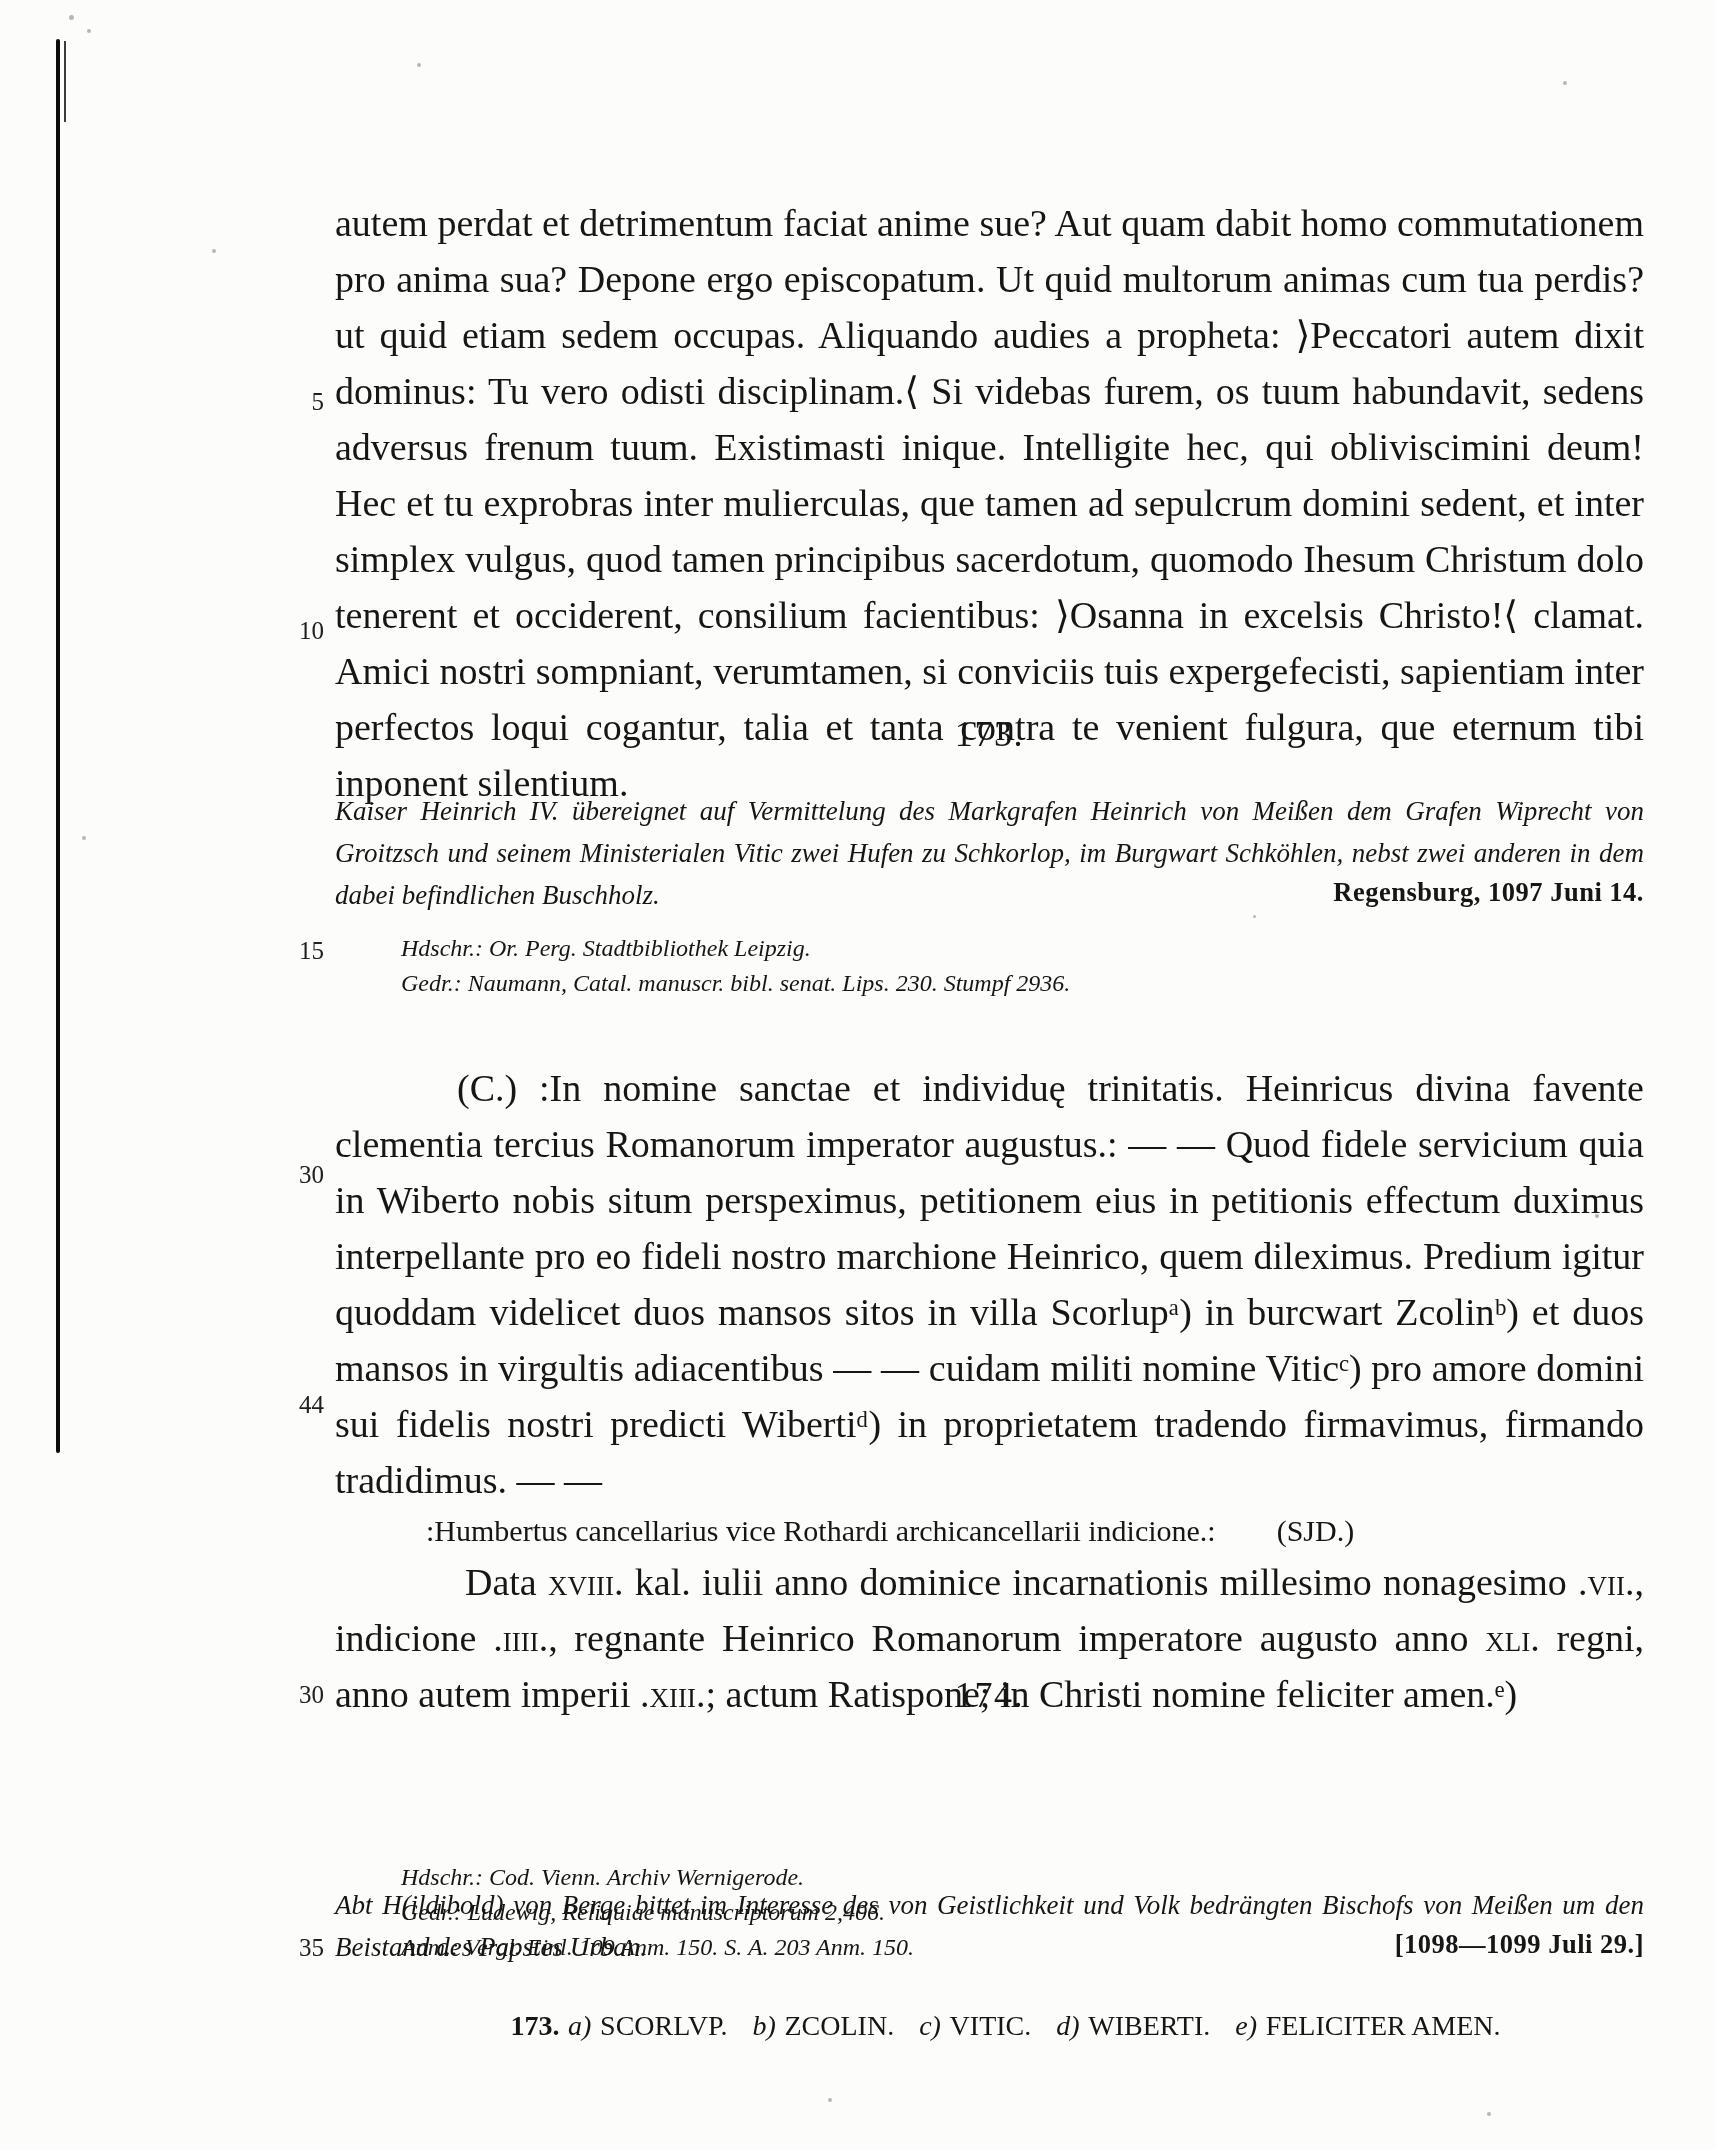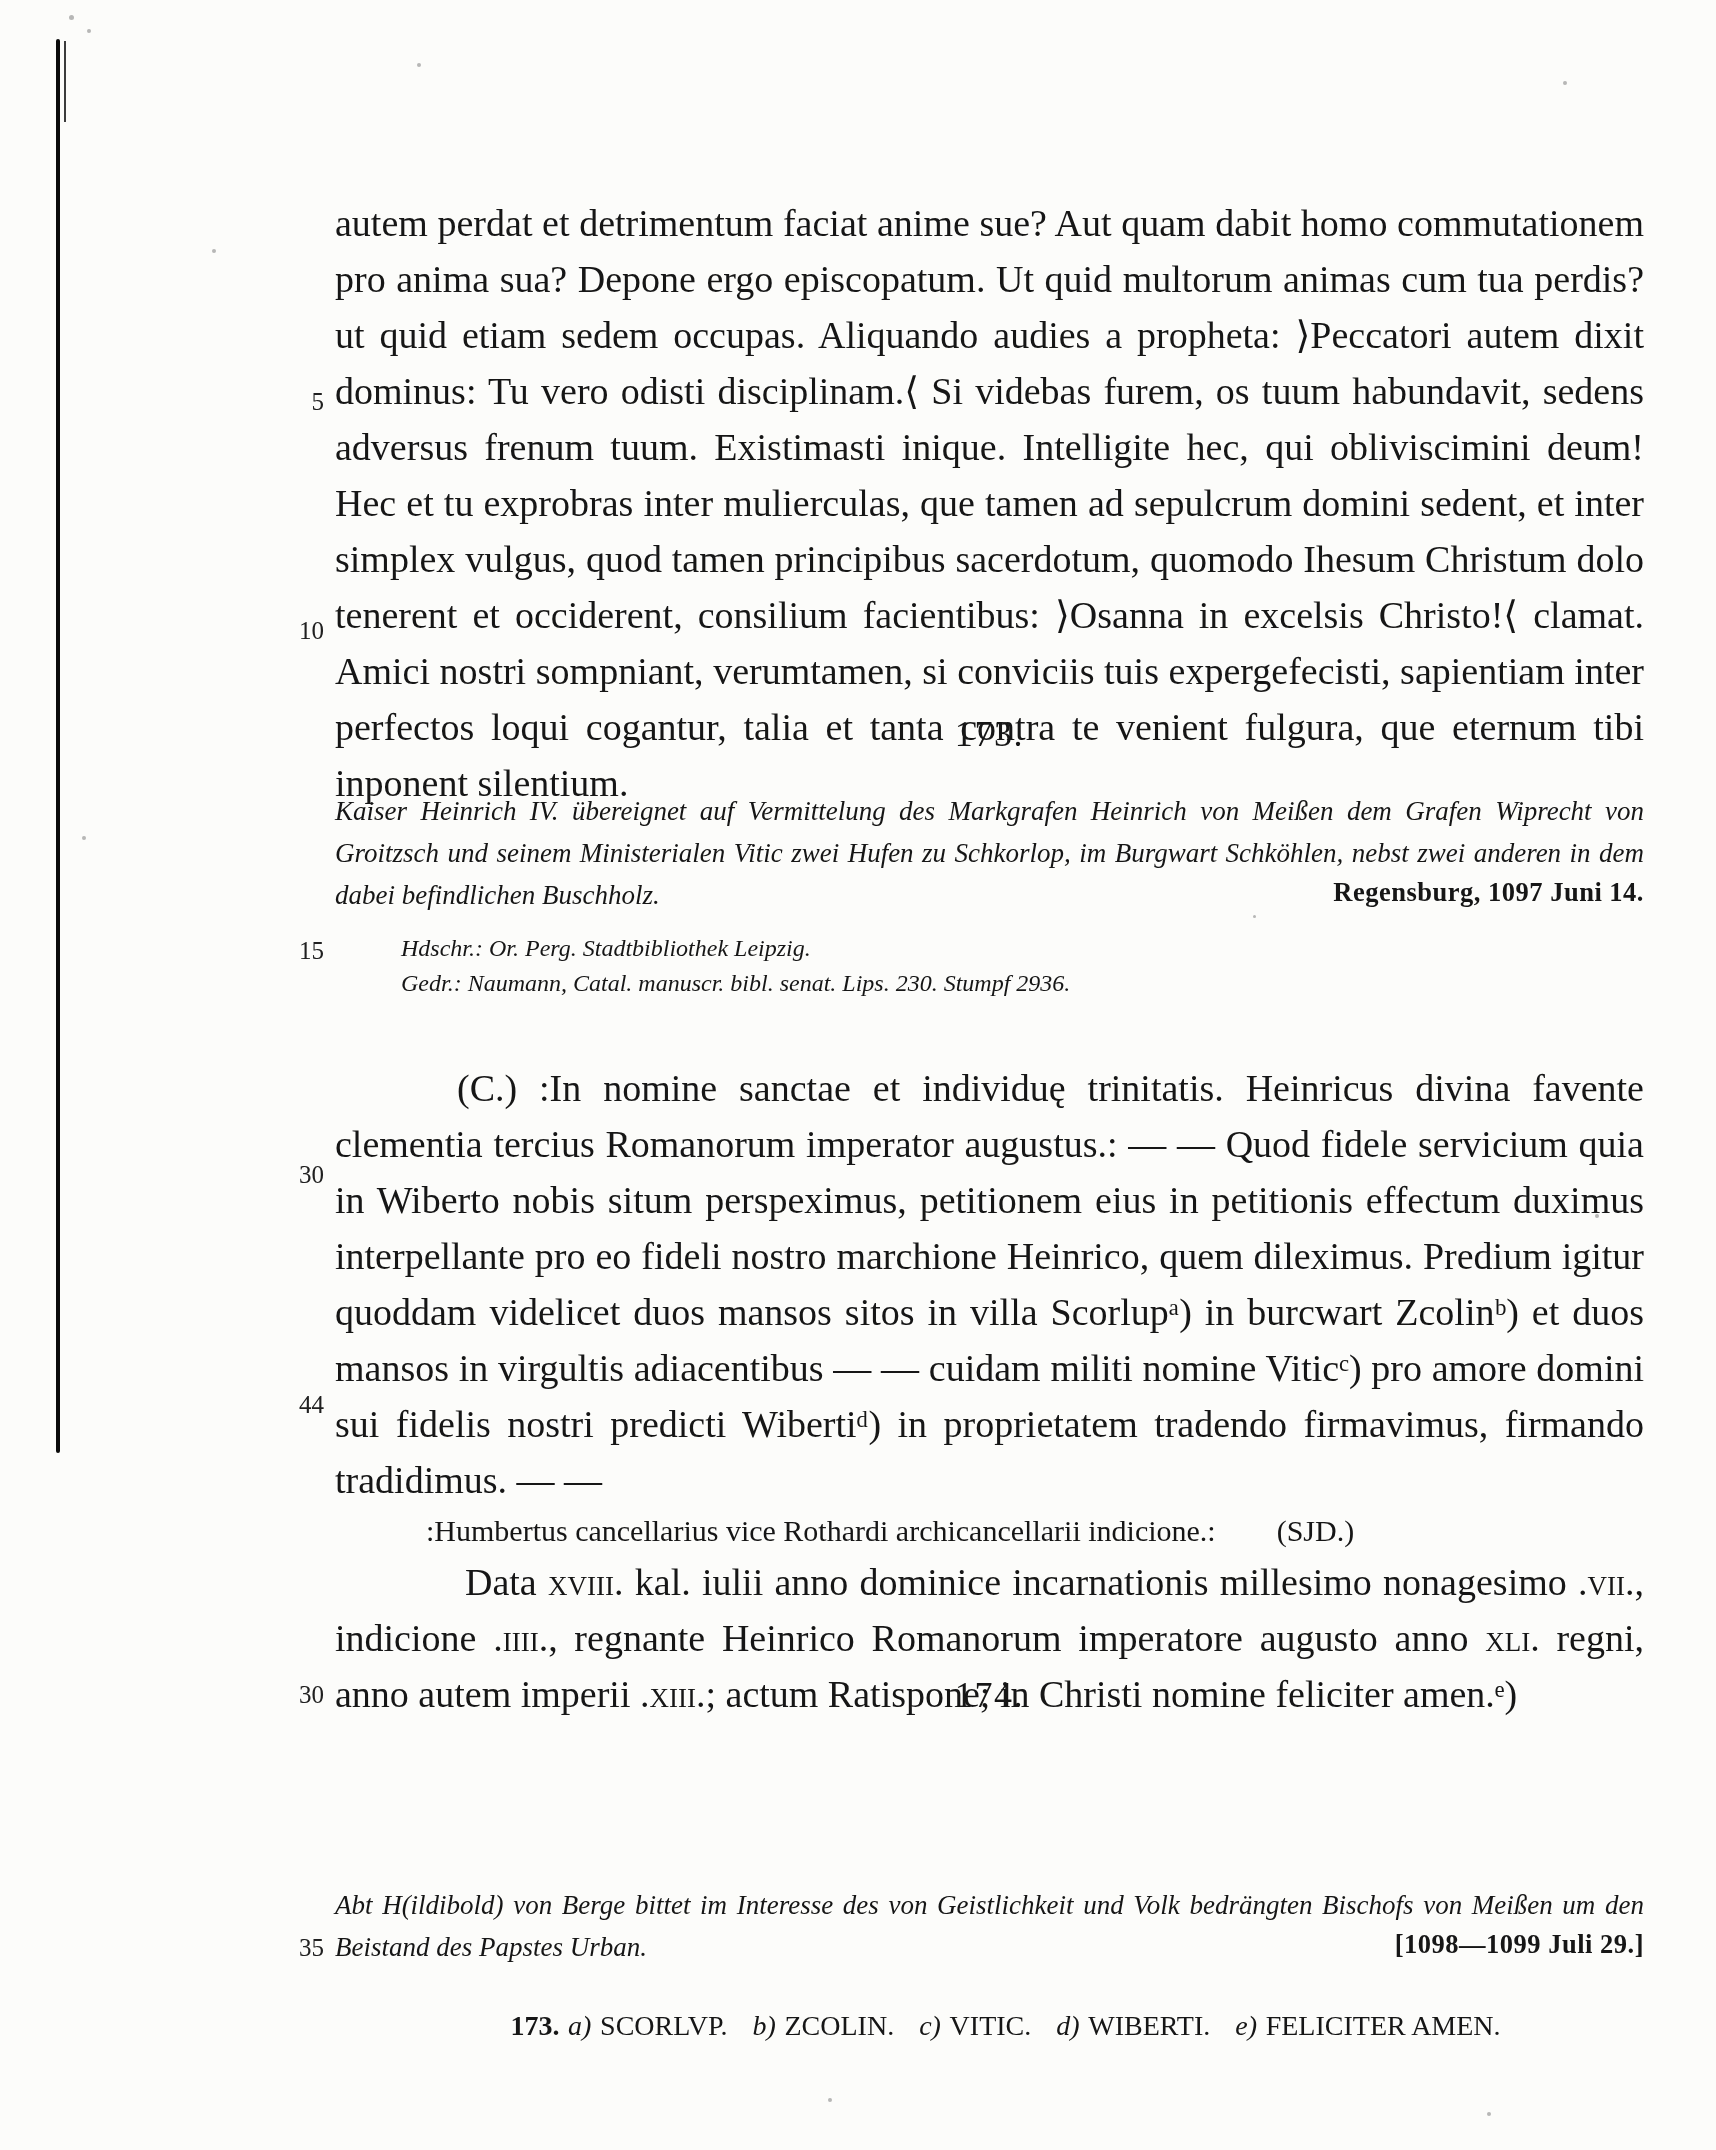--- a/index.html
+++ b/index.html
@@ -97,17 +97,22 @@
     <p class="body-text" style="text-indent:130px;"><span>Data </span><span class="sc">xviii</span><span>. kal. iulii anno dominice incarnationis millesimo nonagesimo .</span><span class="sc">vii</span><span>., indicione .</span><span class="sc">iiii</span><span>., regnante Heinrico Romanorum imperatore augusto anno </span><span class="sc">xli</span><span>. regni, anno autem imperii .</span><span class="sc">xiii</span><span>.; actum Ratispone; in Christi nomine feliciter amen.ᵉ)</span></p>
   </div>
 
   <div class="heading" style="top:1676px;">174.</div>
 
   <div class="col summary" style="top:1758px;min-height:83px;">
     <span>Abt H(ildibold) von Berge bittet im Interesse des von Geistlichkeit und Volk bedrängten Bischofs von Meißen um den Beistand des Papstes Urban.</span>
     <span class="summary-date">[1098—1099 Juli 29.]</span>
   </div>
 
+  <div class="refs" style="top:1860px;">
+    <div>Hdschr.: Cod. Vienn. Archiv Wernigerode.</div>
+    <div>Gedr.: Ludewig, Reliquiae manuscriptorum 2,406.</div>
+    <div>Anm.: Vergl. Einl. 109 Anm. 150.  S. A. 203 Anm. 150.</div>
+  </div>
 
   <div class="fn" style="top:2011px;"><span class="fn-num">173.</span><span class="fn-it">a)</span><span class="fn-name">SCORLVP.</span><span class="fn-it">b)</span><span class="fn-name">ZCOLIN.</span><span class="fn-it">c)</span><span class="fn-name">VITIC.</span><span class="fn-it">d)</span><span class="fn-name">WIBERTI.</span><span class="fn-it">e)</span><span class="fn-name last">FELICITER AMEN.</span></div>
 
 </div>
 
 
 </body></html>

